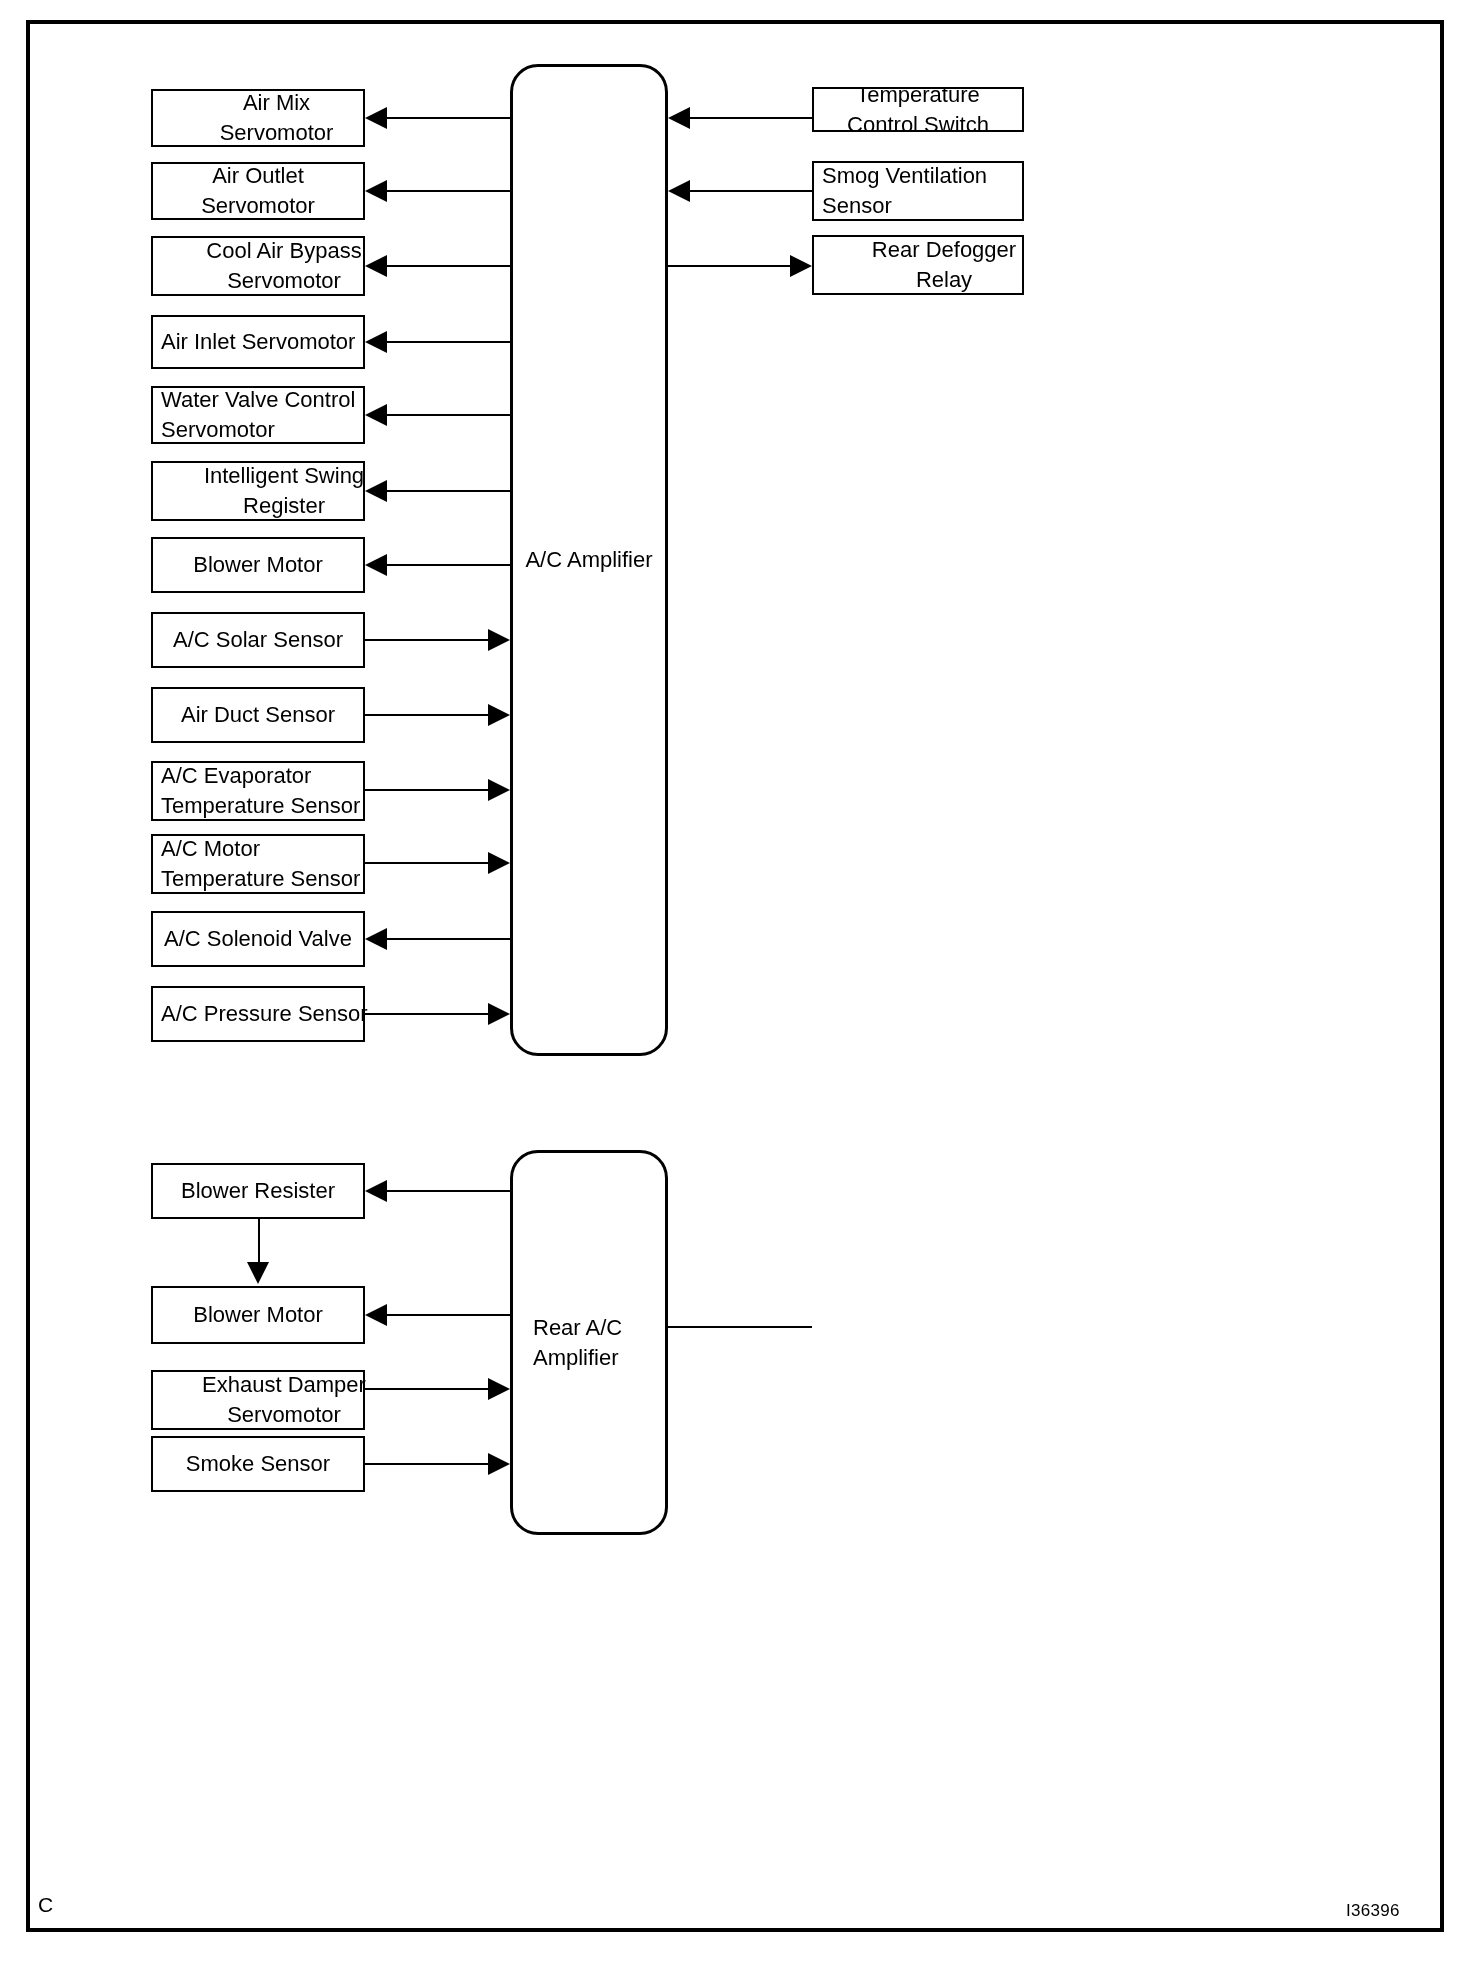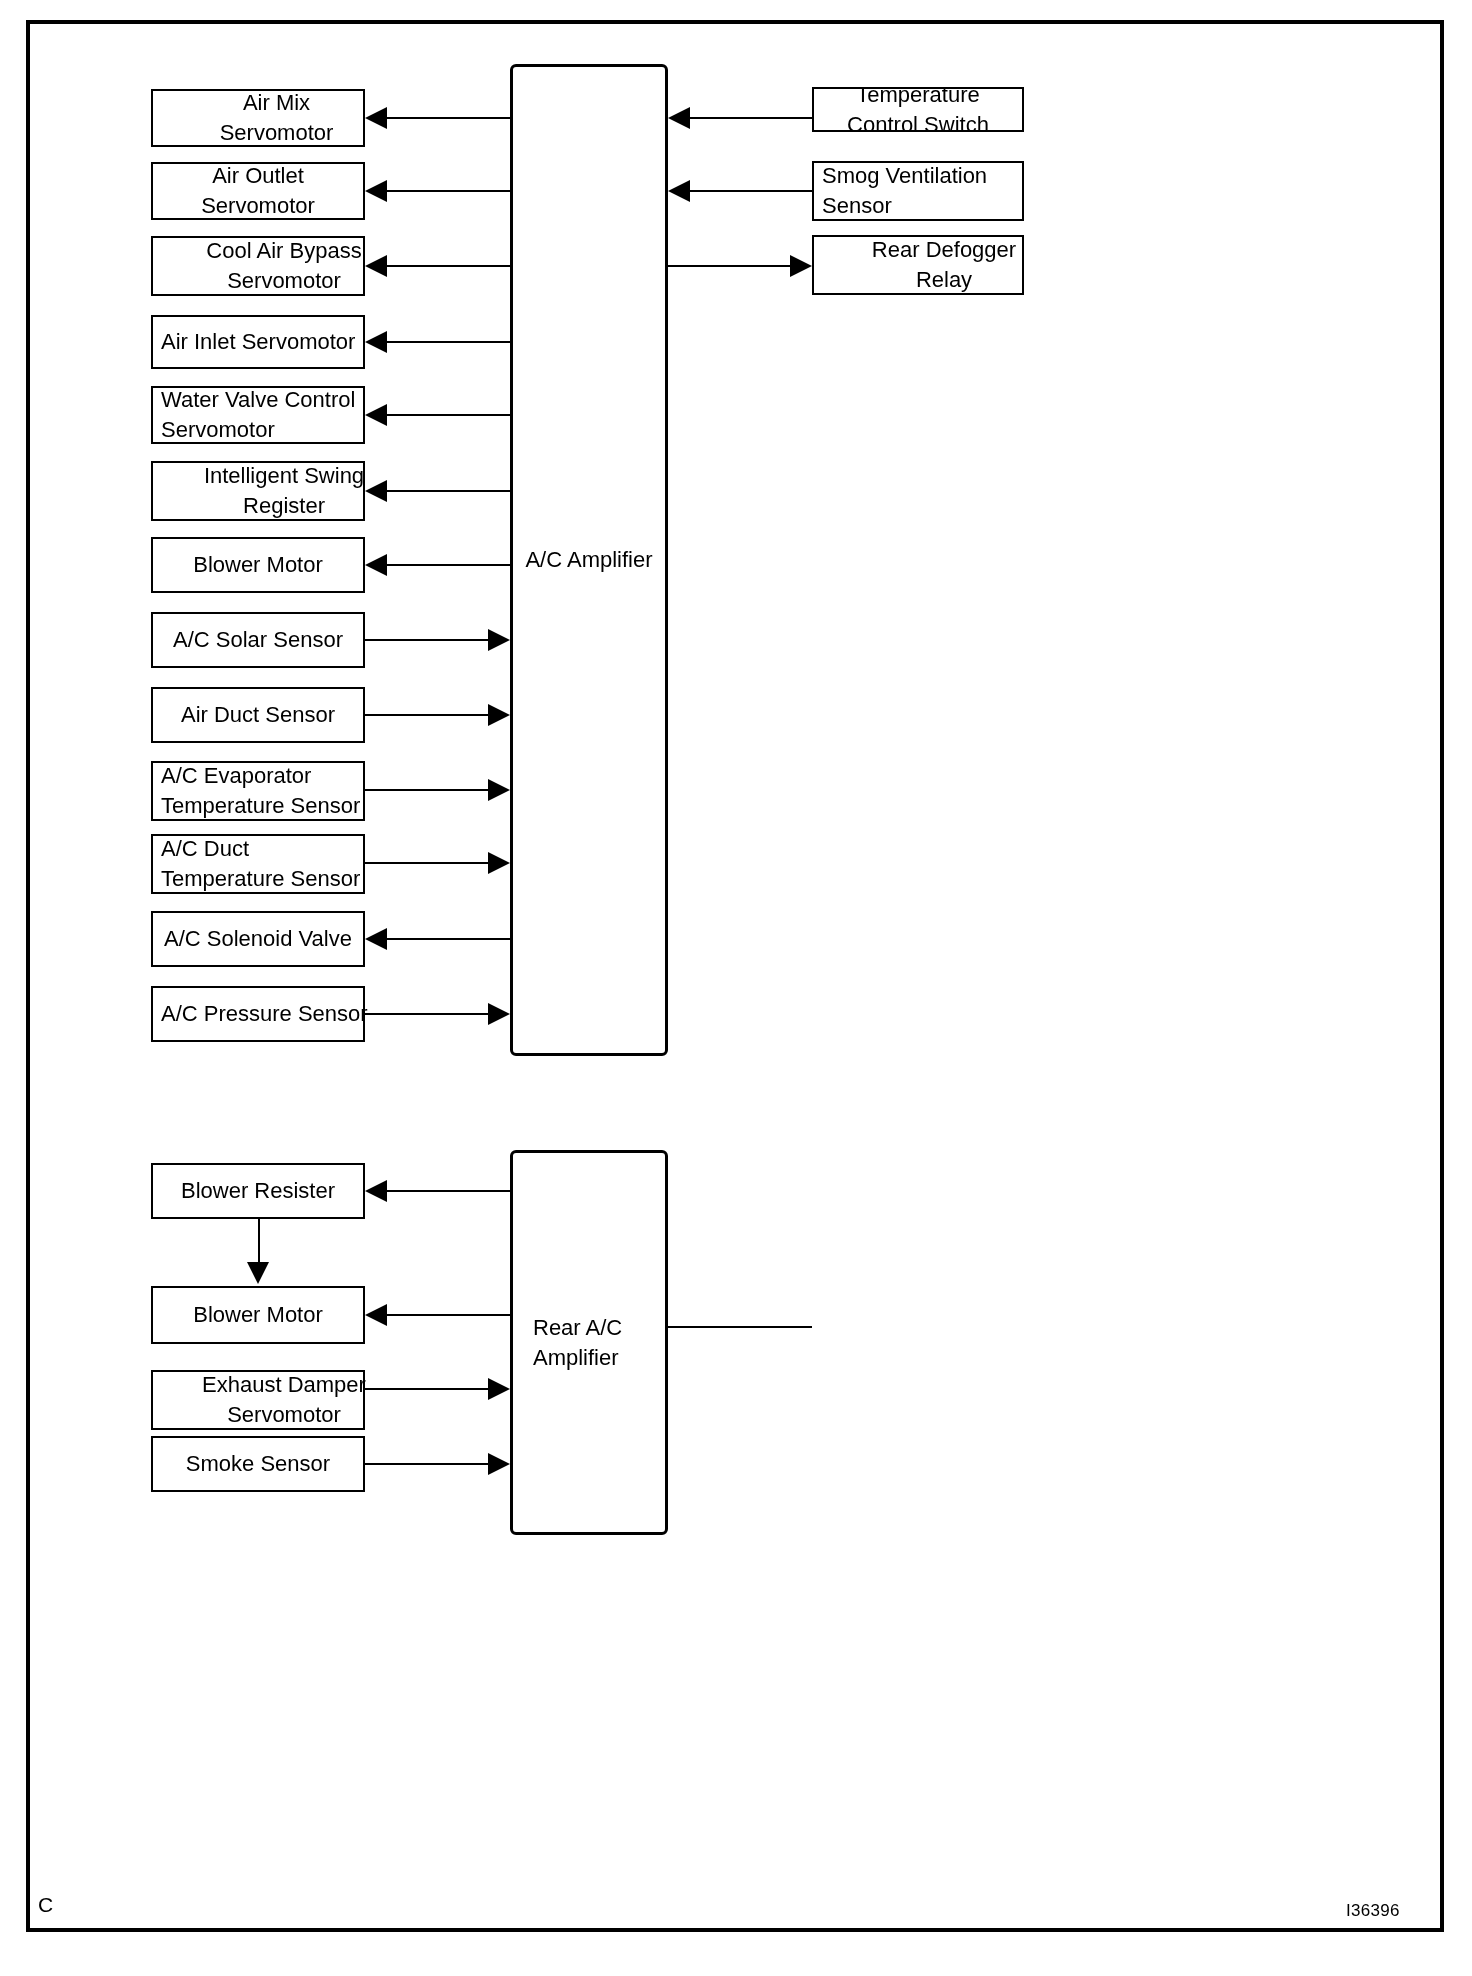--- a/index.html
+++ b/index.html
@@ -48,21 +48,21 @@
     white-space: pre-line;
   }
   .box.center .txt { text-align: center; }
   .box.left   .txt { text-align: left; padding-left: 8px; }
   .box.indent .txt { text-align: center; padding-left: 26px; }
 
   .amp {
     position: absolute;
     box-sizing: border-box;
     border: 3px solid #000000;
-    border-radius: 6px;
+    border-radius: 28px;
     background: #ffffff;
     font-size: 22px;
     line-height: 30px;
     display: flex;
     align-items: center;
     justify-content: center;
     text-align: center;
     z-index: 6;
   }
   .amp.leftalign {
@@ -159,21 +159,21 @@
     <span class="txt">A/C Solar Sensor</span>
   </div>
   <div class="box center" style="left:151px; top:687px; width:214px; height:56px;">
     <span class="txt">Air Duct Sensor</span>
   </div>
   <div class="box left" style="left:151px; top:761px; width:214px; height:60px;">
     <span class="txt">A/C Evaporator
 Temperature Sensor</span>
   </div>
   <div class="box left" style="left:151px; top:834px; width:214px; height:60px;">
-    <span class="txt">A/C Duct
+    <span class="txt">A/C Motor
 Temperature Sensor</span>
   </div>
   <div class="box center" style="left:151px; top:911px; width:214px; height:56px;">
     <span class="txt">A/C Solenoid Valve</span>
   </div>
   <div class="box left" style="left:151px; top:986px; width:214px; height:56px;">
     <span class="txt">A/C Pressure Sensor</span>
   </div>
 
   <div class="box center" style="left:812px; top:87px; width:212px; height:45px;">

